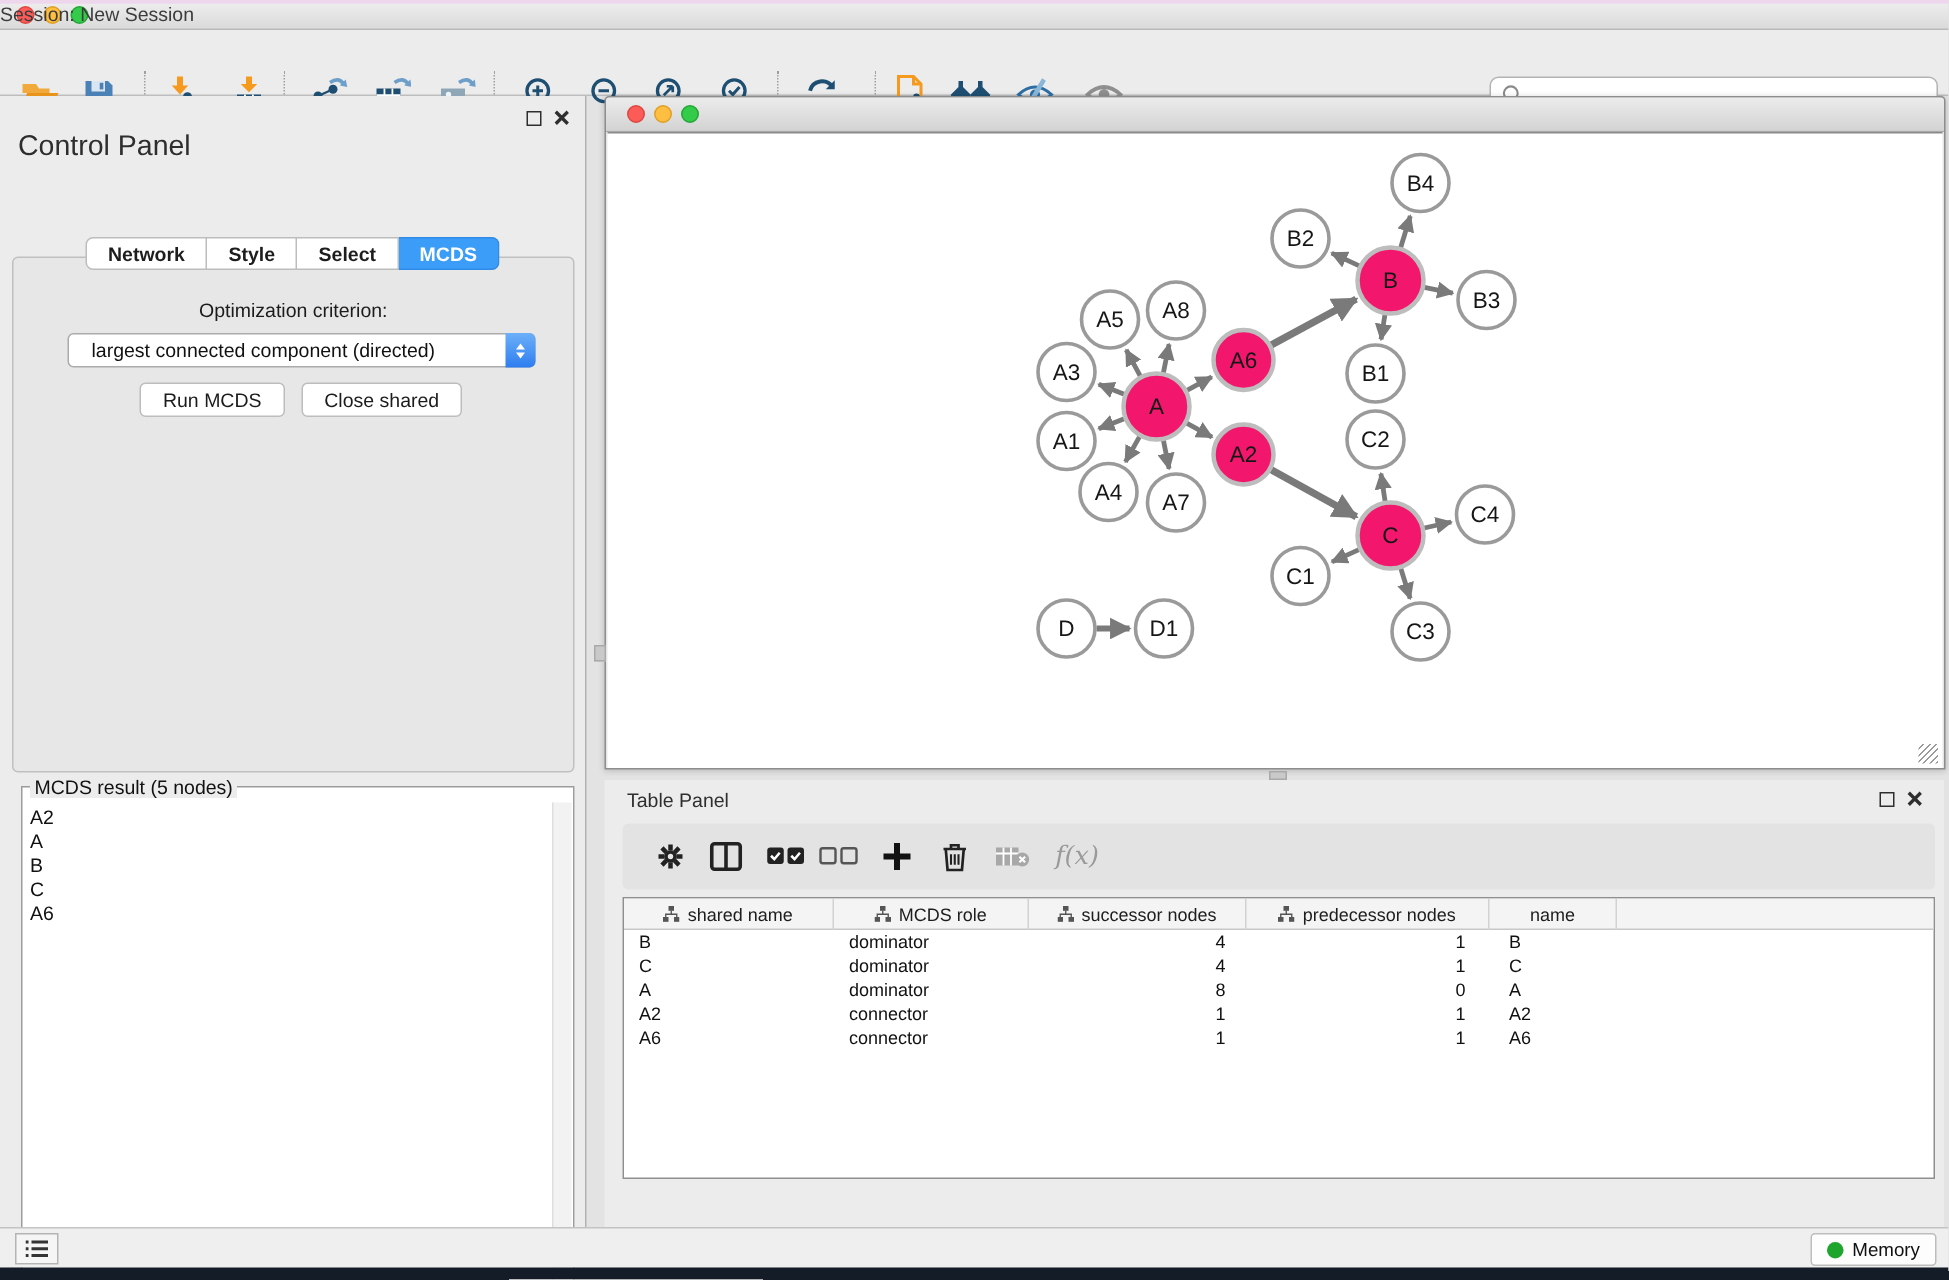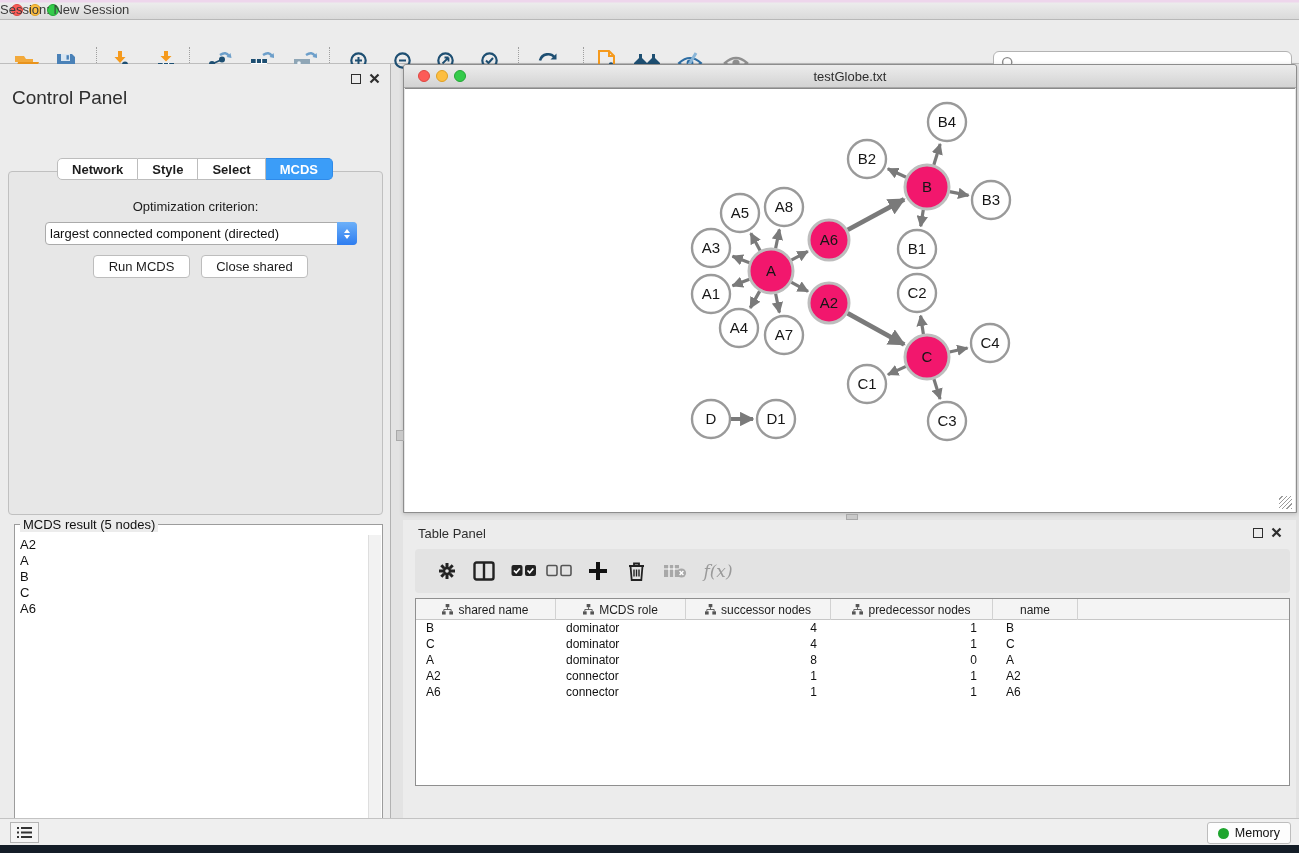--- a/index.html
+++ b/index.html
@@ -36,21 +36,21 @@
   .cp-tab { font-size:13px; color:#1d1d1d; background:#fff; border:1px solid #bdbdbd;
     border-left:none; padding:3px 14px; height:22px; line-height:15px;font-weight:bold; }
   .cp-tab:first-child { border-left:1px solid #bdbdbd; border-radius:5px 0 0 5px; }
   .cp-tab:last-child { border-radius:0 5px 5px 0; }
   .cp-tab.active { background:#3b9df8; border-color:#2f8ae8; color:#fff; }
   #cp-inset { position:absolute; left:8px; top:107px; width:375px; height:344px;
     background:#e7e7e7; border:1px solid #c0c0c0; border-radius:4px; }
   #opt-label { position:absolute; left:0; right:0; top:27px; text-align:center; font-size:13px; color:#1c1c1c; }
   #opt-select { position:absolute; left:36px; top:50px; width:312px; height:23px;
     background:#fff; border:1px solid #ababab; border-radius:4px; display:flex; align-items:center; }
-  #opt-select .val { flex:1; font-size:13px; color:#111; padding-left:4px; white-space:nowrap; overflow:hidden; }
+  #opt-select .val { flex:1; font-size:13px; color:#111; padding-left:15px; white-space:nowrap; overflow:hidden; }
   #opt-select .stepper { width:20px; height:23px; margin:-1px -1px -1px 0;
     background:linear-gradient(to bottom,#6cb0f9,#2e7df0); border-radius:0 4px 4px 0;
     display:flex; flex-direction:column; align-items:center; justify-content:center; gap:2px; }
   .arr-up { width:0; height:0; border-left:3.5px solid transparent; border-right:3.5px solid transparent; border-bottom:4.5px solid #fff; }
   .arr-dn { width:0; height:0; border-left:3.5px solid transparent; border-right:3.5px solid transparent; border-top:4.5px solid #fff; }
   .cp-button { position:absolute; top:83px; height:23px; background:#fff; border:1px solid #bdbdbd;
     border-radius:4px; font-size:13px; color:#1c1c1c; text-align:center; line-height:21px; }
   #mcds-box { position:absolute; left:14px; top:460px; width:369px; height:340px;
     background:#fff; border:1px solid #9c9c9c; }
   #mcds-legend { position:absolute; left:5px; top:-8px; background:#ececec; padding:0 3px;
@@ -289,21 +289,20 @@
       </div>
     <div id="mcds-scroll"></div>
   </div>
 </div>
 
 <div id="net-window">
   <div id="net-titlebar">
     <span class="tl red" style="left:14px"></span>
     <span class="tl yellow" style="left:32px"></span>
     <span class="tl green" style="left:50px"></span>
-    <div class="title">testGlobe.txt</div>
   </div>
   <div id="net-canvas">
     <svg id="graph-svg" width="890" height="424">
         <defs>
           <marker id="arrow" viewBox="0 0 10 10" refX="9" refY="5" markerWidth="3.6" markerHeight="3.6" orient="auto" markerUnits="strokeWidth">
             <path d="M0 0 L10 5 L0 10 z" fill="#7a7a7a"></path>
           </marker>
         </defs>
         <line x1="355.2" y1="161.7" x2="345.8" y2="144.3" stroke="#7a7a7a" stroke-width="3.2" marker-end="url(#arrow)"></line>
         <line x1="370.6" y1="159.5" x2="374.4" y2="140.5" stroke="#7a7a7a" stroke-width="3.2" marker-end="url(#arrow)"></line>

